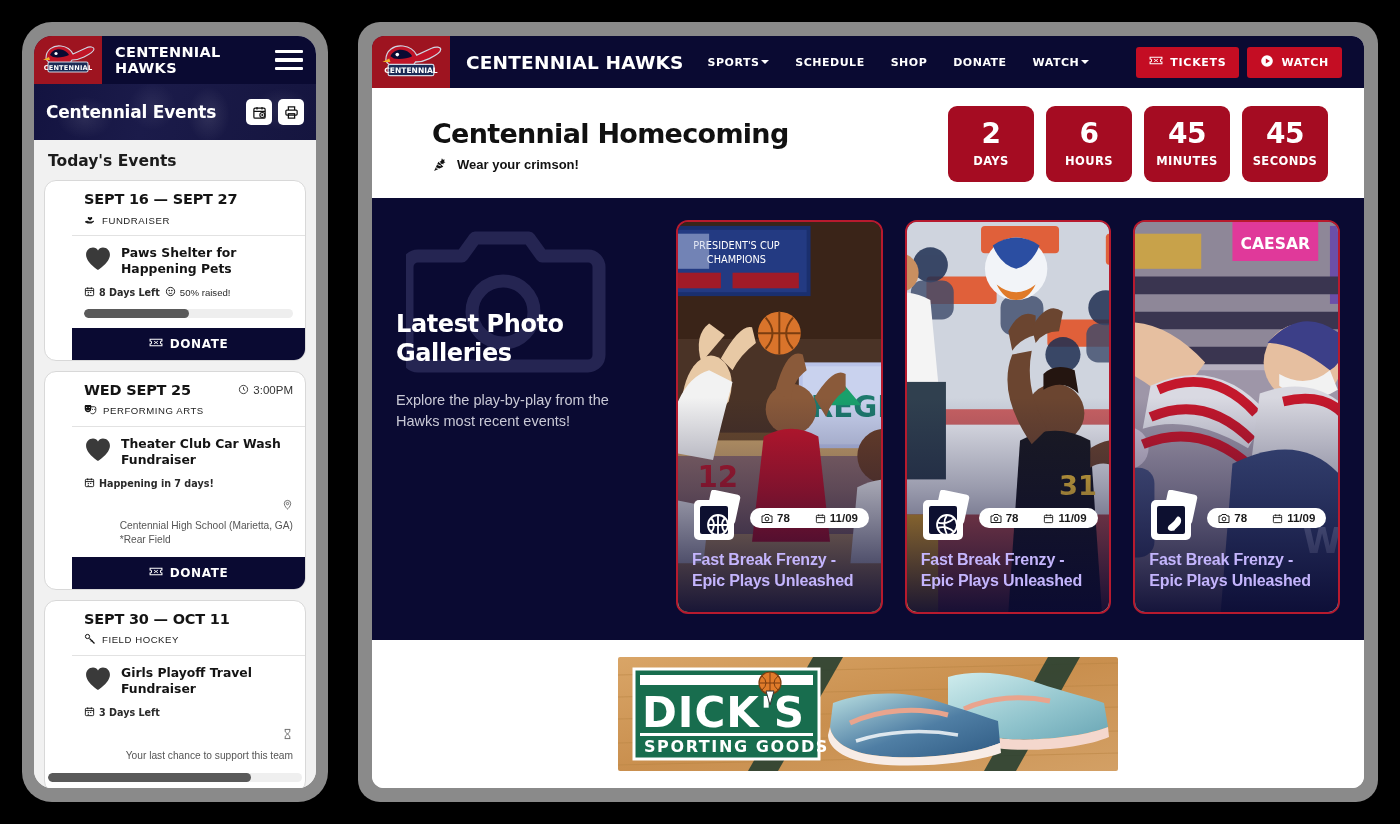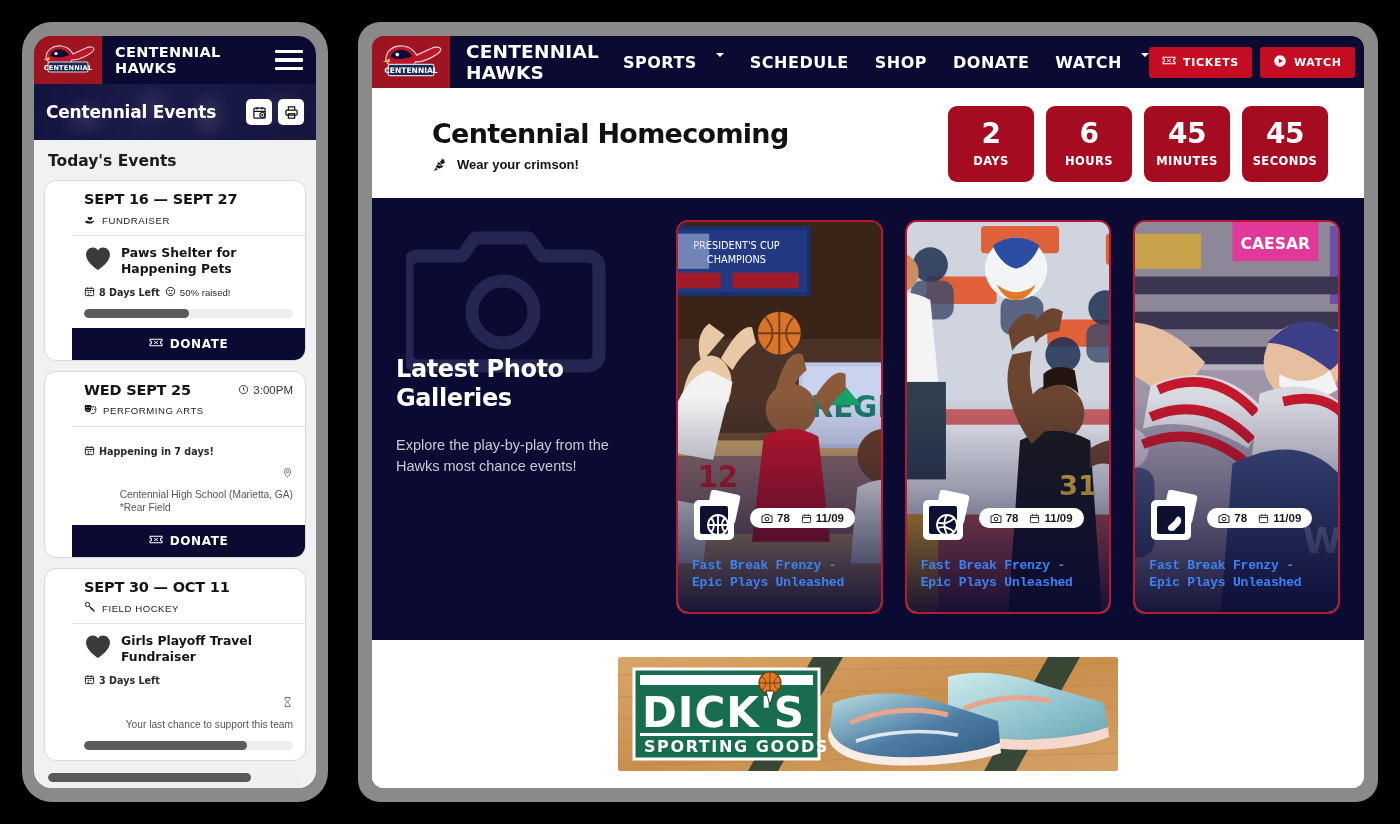--- a/index.html
+++ b/index.html
@@ -116,22 +116,22 @@
   }
   .desk-screen{
     width:992px; height:752px; background:#fff; border-radius:12px; overflow:hidden;
     display:flex; flex-direction:column;
   }
   .d-nav{ height:52px; background:#0a0a32; display:flex; align-items:center; flex:none;}
   .d-logo{ width:78px; height:52px; background:#9e1420; display:flex; align-items:center; justify-content:center; flex:none;}
   .d-brand{ color:#fff; font-size:18.5px; font-weight:800; letter-spacing:.2px; padding-left:16px;
             font-family:"DejaVu Sans", sans-serif;}
   .d-links{ display:flex; align-items:center; gap:26px; margin-left:24px;}
-  .d-link{ color:#fff; font-size:16px; font-weight:800; letter-spacing:.5px;
-           display:flex; gap:19px; font-family:"DejaVu Sans", sans-serif;}
+  .d-link{ color:#fff; font-size:11px; font-weight:800; letter-spacing:.5px;
+           display:flex; align-items:center; gap:2px; font-family:"DejaVu Sans", sans-serif;}
   .caret{ width:0;height:0;border-left:4px solid transparent;border-right:4px solid transparent;border-top:4.5px solid #fff;}
   .d-cta{ margin-left:auto; display:flex; gap:8px; padding-right:22px;}
   .d-btn{
     background:#c40d23; color:#fff; font-size:11px; font-weight:800; letter-spacing:.7px;
     padding:7px 13px; border-radius:3px; display:flex; align-items:center; gap:7px;
     font-family:"DejaVu Sans", sans-serif;
   }
 
   .d-count{ background:#fff; padding:18px 0 16px 0; display:flex; align-items:center; flex:none;}
   .d-count-left{ padding-left:60px; flex:1;}
@@ -146,42 +146,42 @@
     display:flex; flex-direction:column; align-items:center; justify-content:center;
     font-family:"DejaVu Sans", sans-serif;
   }
   .t-num{ font-size:28px; font-weight:800; line-height:1; letter-spacing:-.5px;}
   .t-lab{ font-size:11.5px; font-weight:800; letter-spacing:.4px; margin-top:6px;}
 
   .d-gal{ background:#0a0a32; flex:1; display:flex; padding:22px 24px 26px 24px; gap:20px; position:relative;}
   .gal-left{ width:260px; position:relative; padding-top:18px;}
   .cam-deco{ position:absolute; left:10px; top:0; opacity:1;}
   .gal-h{ position:relative; color:#fff; font-size:24px; font-weight:800; line-height:1.2;
-          letter-spacing:-.4px; margin-top:117px; font-family:"DejaVu Sans", sans-serif;}
+          letter-spacing:-.4px; margin-top:72px; font-family:"DejaVu Sans", sans-serif;}
   .gal-p{ position:relative; color:#c9c9d6; font-size:14.5px; line-height:1.5; margin-top:22px; width:215px;}
   .gal-cards{ flex:1; display:flex; gap:22px; }
   .gcard{
     flex:1; border-radius:12px; border:2.5px solid #b71a2e; overflow:hidden; position:relative;
     background:#15152f;
   }
   .gphoto{ position:absolute; inset:0; }
   .gshade{ position:absolute; inset:0; background:linear-gradient(180deg, rgba(10,10,50,0) 45%, rgba(10,10,50,.35) 68%, rgba(10,10,50,.92) 100%);}
   .gbadge{
     position:absolute; left:14px; bottom:68px; width:54px; height:54px;
   }
   .gpill{
     position:absolute; left:72px; bottom:84px; background:#fff; border-radius:14px;
-    padding:4px 11px; display:flex; align-items:center; gap:11px;
+    padding:4px 11px; display:flex; align-items:center; gap:25px;
     font-size:11.5px; color:#1a1a1a; font-weight:600;
   }
   .gpill span{ display:flex; align-items:center; gap:4px;}
   .gtitle{
-    position:absolute; left:14px; right:12px; bottom:20px; color:#3b82f6;
-    font-size:13px; font-weight:800; line-height:1.3; letter-spacing:-.2px;
-    font-family:Liberation Mono, monospace;
+    position:absolute; left:14px; right:12px; bottom:20px; color:#c4b5fd;
+    font-size:16px; font-weight:800; line-height:1.3; letter-spacing:-.2px;
+    font-family:Liberation Sans, sans-serif;
   }
 
   .d-ad{ background:#fff; flex:none; height:148px; display:flex; align-items:center; justify-content:center;}
   .ad-banner{ width:500px; height:114px; border-radius:2px; overflow:hidden; position:relative;}
 </style>
 </head>
 <body>
 
 <div class="stage">
 
@@ -302,20 +302,26 @@
                       <path d="M5 11c1.6 1.4 4.4 1.4 6 0" stroke="#fff" stroke-width="1.2" fill="none"></path>
                       <path d="M12 4.5h9c1.6 0 2.6 1 2.6 2.6v4.4c0 4-3 7-6.5 7-1.6 0-3-.6-4.1-1.6" fill="none" stroke="#111" stroke-width="1.7"></path>
                       <circle cx="17" cy="9.5" r="1.1"></circle>
                       <circle cx="21.3" cy="9.5" r="1.1"></circle>
                     </svg></span>
                   <span>PERFORMING ARTS</span>
                 </div>
               </div>
               <div class="ev-sep"></div>
               <div class="ev-main">
+                <div class="ev-titlerow">
+                  <span class="heart"><svg width="28" height="25" viewBox="0 0 24 22" fill="#3a3a3a">
+                      <path d="M12 21S1.5 14.4 1.5 7.6C1.5 3.9 4.4 1.4 7.6 1.4c2 0 3.6 1 4.4 2.5.8-1.5 2.4-2.5 4.4-2.5 3.2 0 6.1 2.5 6.1 6.2C22.5 14.4 12 21 12 21z"></path>
+                    </svg></span>
+                  <span class="ev-name">Theater Club Car Wash Fundraiser</span>
+                </div>
                 <div class="ev-meta">
                   <span class="ev-meta-item ev-meta-bold">
                     <span class=""><svg width="11" height="11" viewBox="0 0 24 24" fill="none" stroke="#111" stroke-width="2">
                         <rect x="3" y="5" width="18" height="16" rx="2"></rect>
                         <path d="M3 10h18M8 3v4M16 3v4M8 14h3M13 14h3M8 18h3"></path>
                       </svg></span>
                     <span>Happening in 7 days!</span>
                   </span>
                 </div>
                 <div class="ev-loc">
@@ -470,21 +476,21 @@
           </div>
       </div>
 
       <div class="d-gal">
         <div class="gal-left">
           <svg class="cam-deco" width="215" height="165" viewBox="0 0 215 165">
             <path d="M12 36 h44 l13-18 h54 l13 18 h46 a11 11 0 0 1 11 11 v88 a11 11 0 0 1 -11 11 h-170 a11 11 0 0 1 -11 -11 v-88 a11 11 0 0 1 11 -11 z" fill="none" stroke="#252552" stroke-width="13" stroke-linejoin="round"></path>
             <circle cx="97" cy="92" r="31" fill="none" stroke="#252552" stroke-width="13"></circle>
           </svg>
           <div class="gal-h">Latest Photo Galleries</div>
-          <div class="gal-p">Explore the play-by-play from the Hawks most chance events!</div>
+          <div class="gal-p">Explore the play-by-play from the Hawks most recent events!</div>
         </div>
         <div class="gal-cards" id="gal-cards">
             <div class="gcard">
               <div class="gphoto"><svg width="100%" height="100%" viewBox="0 0 200 200" preserveAspectRatio="xMidYMid slice">
 <rect width="200" height="200" fill="#3a2418"></rect>
 <rect y="110" width="200" height="90" fill="#c9a26a"></rect>
 <rect y="104" width="200" height="8" fill="#6b4b2c"></rect>
 <rect x="0" y="60" width="200" height="48" fill="#4a3326"></rect>
 <rect x="110" y="72" width="88" height="44" fill="#b9c3e8"></rect>
 <rect x="112" y="74" width="84" height="40" fill="#c9d2ee"></rect>

